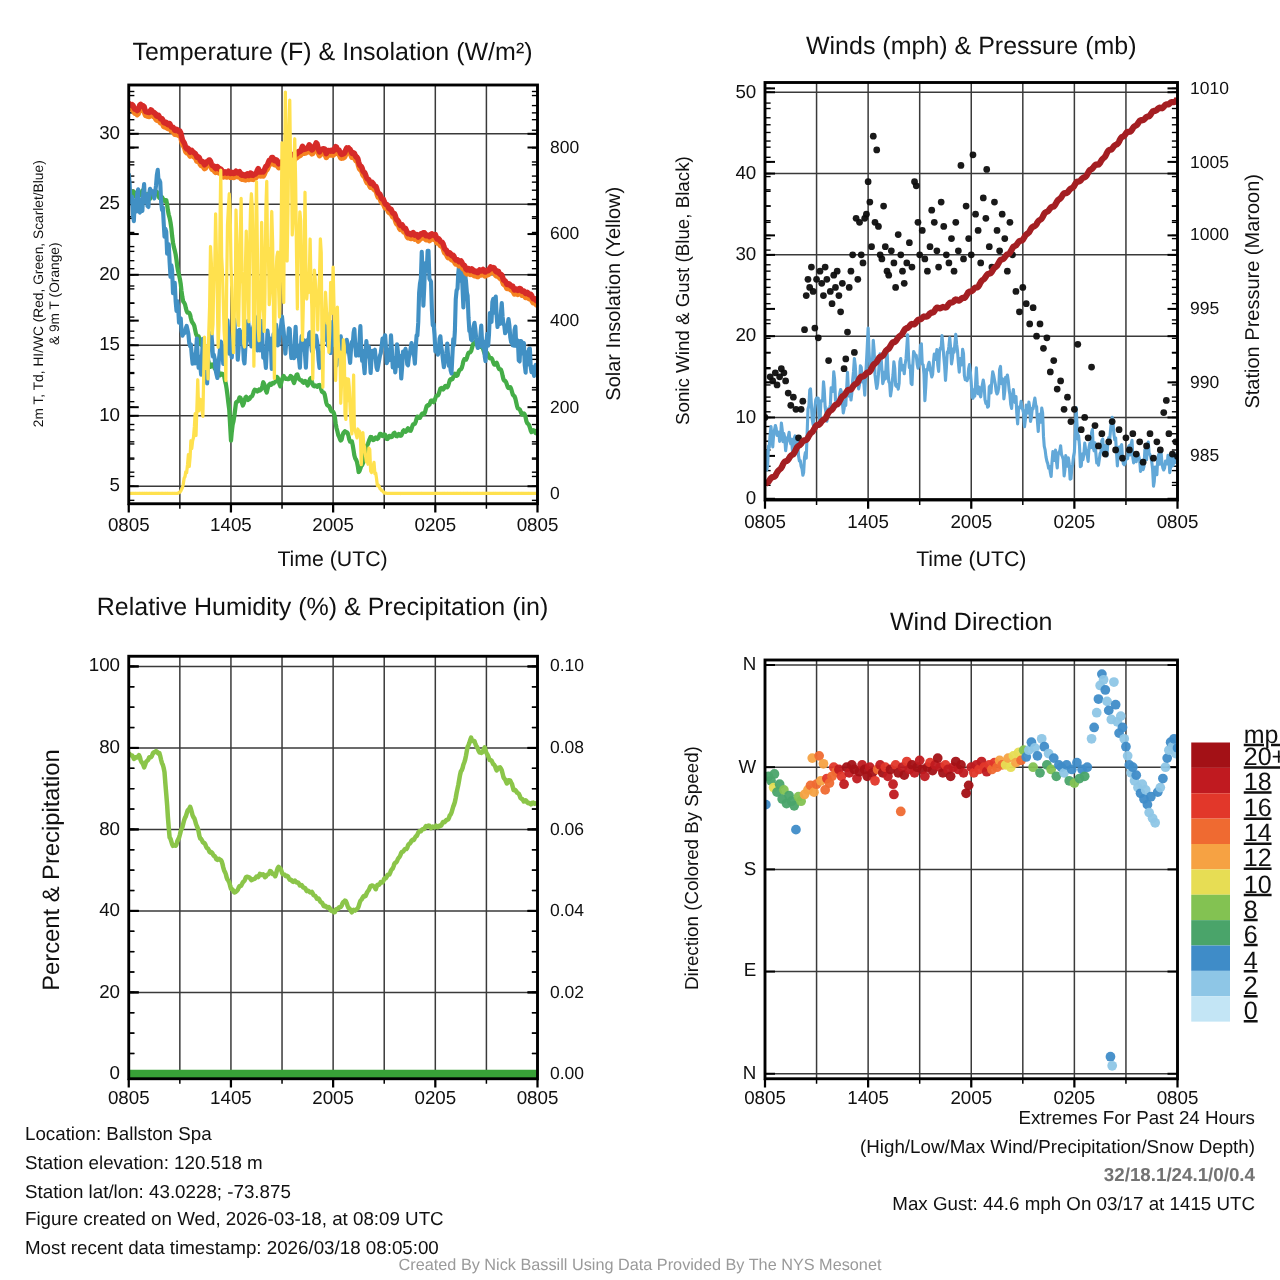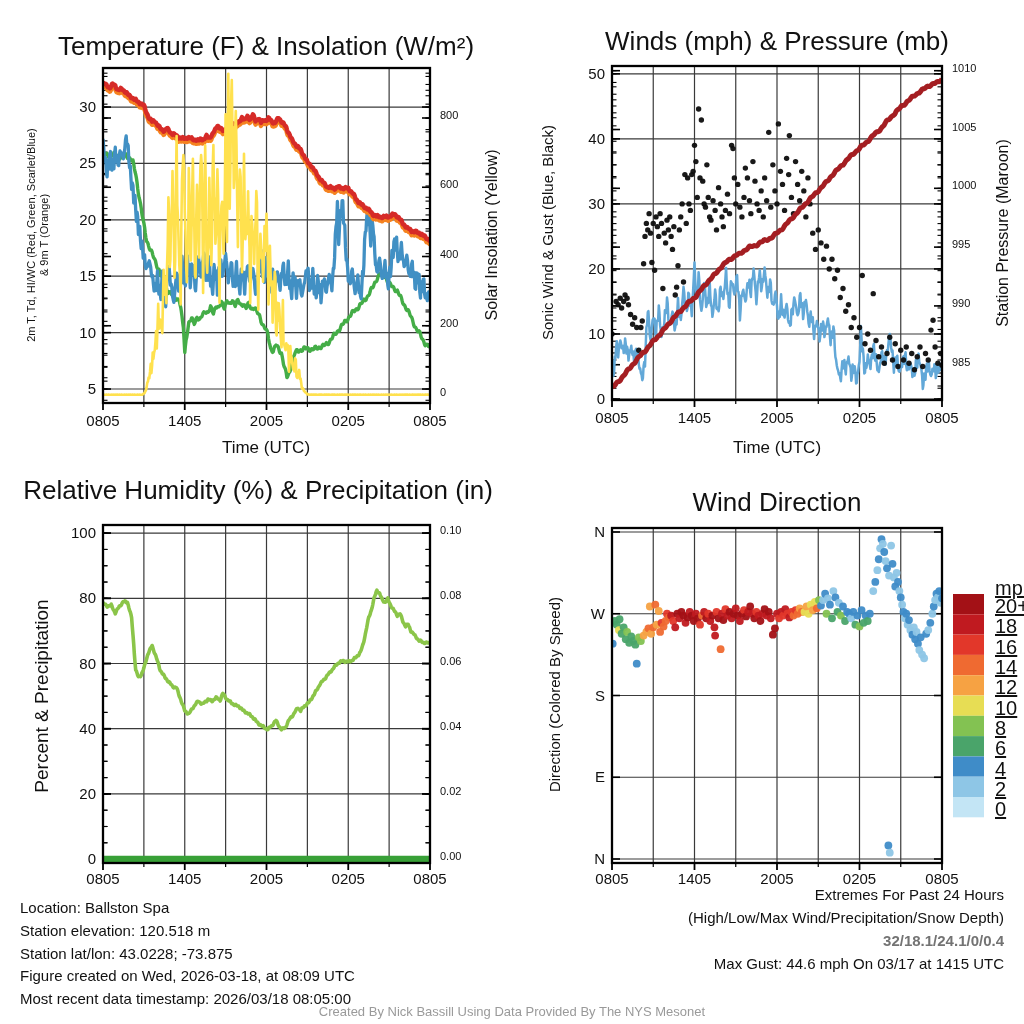--- a/index.html
+++ b/index.html
@@ -1,23 +1,23 @@
 <!DOCTYPE html>
 <html><head>
 <meta charset="utf-8">
 <style>
   html,body{margin:0;padding:0;background:#fff;}
   #canvas{position:relative;width:1024px;height:1024px;background:#fff;overflow:hidden;
           font-family:"Liberation Sans", sans-serif;color:#111;}
   #plot{position:absolute;left:0;top:0;}
   .abs{position:absolute;white-space:nowrap;}
-  .title{font-size:26px;text-align:left;transform:translateX(-50%);}
+  .title{font-size:20px;text-align:left;transform:translateX(-50%);}
   .rot{transform:rotate(-90deg);text-align:center;}
   .tick{font-size:15px;}
-  .tickR{font-size:11px;}
+  .tickR{font-size:14px;}
   .timelab{font-size:17px;transform:translateX(-50%);}
   .footL{left:20px;font-size:15px;line-height:22.8px;}
   .footR{right:20px;font-size:15px;line-height:23px;text-align:right;}
   .red-extreme{font-weight:bold;}
   .credit{width:1024px;text-align:center;font-size:13px;color:#9a9a9a;}
   .cb-lab{font-size:20px;text-decoration:underline;}
 </style>
 </head>
 <body>
 

